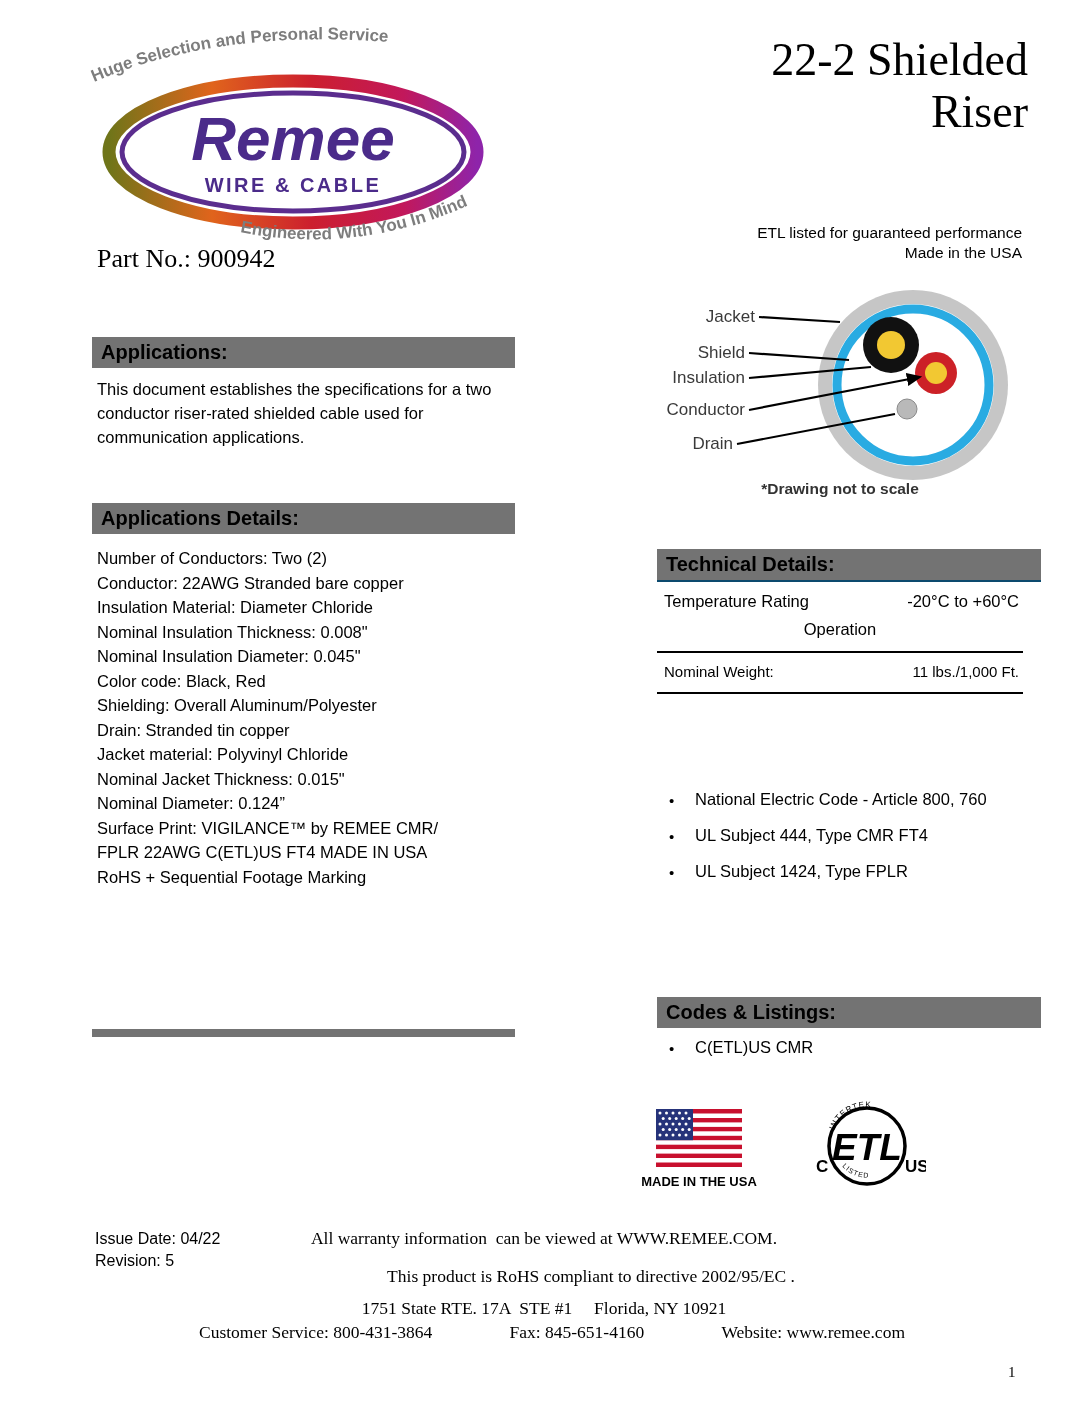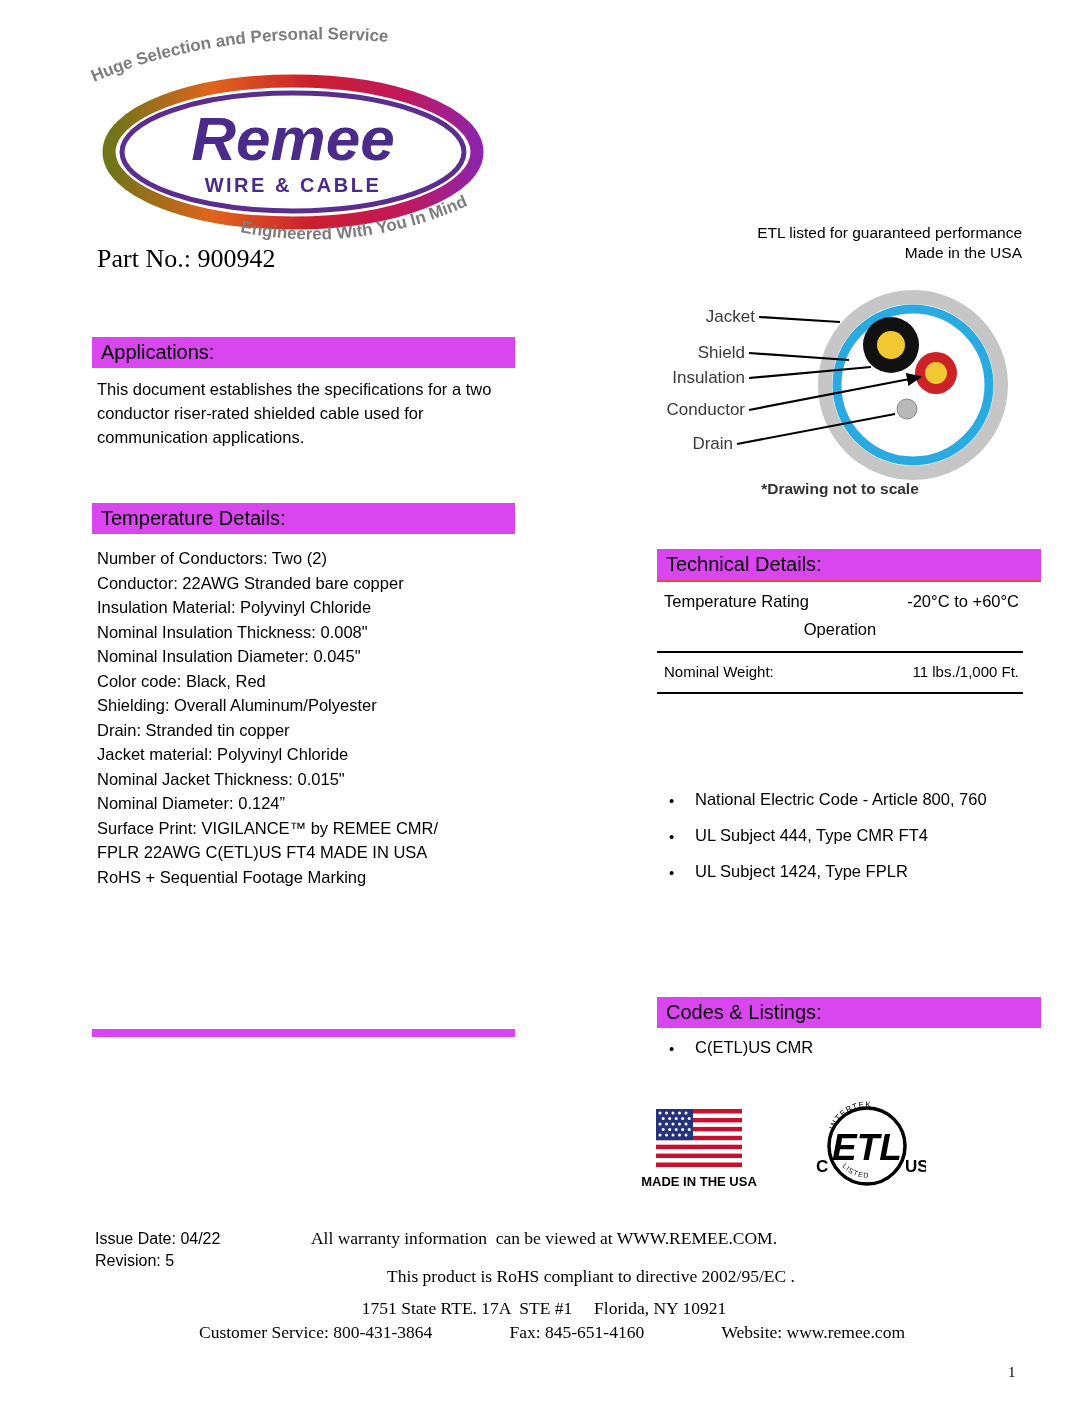--- a/index.html
+++ b/index.html
@@ -1,21 +1,21 @@
 <!DOCTYPE html>
 <html><head>
 <meta charset="utf-8">
 <style>
   html,body{margin:0;padding:0;background:#ffffff;}
   .page{position:relative;width:1088px;height:1408px;background:#fff;font-family:"Liberation Sans",sans-serif;color:#000;overflow:hidden;}
   .abs{position:absolute;}
   .doc-title{right:60px;top:34px;text-align:right;font-family:"Liberation Serif",serif;font-size:46px;line-height:1.12;}
   .etl-note{right:66px;top:223px;text-align:right;font-size:15.5px;line-height:1.3;}
   .part-no{left:97px;top:244px;font-family:"Liberation Serif",serif;font-size:26px;}
-  .bar{background:#d946ef;font-weight:normal;font-size:20px;padding:4px 9px;}
+  .bar{background:#737373;font-weight:bold;font-size:20px;padding:4px 9px;}
   .left-col-bar{width:405px;}
   .right-col-bar{width:366px;}
   .body-text{font-size:16.5px;line-height:1.45;}
   .line{font-size:16.5px;line-height:24.5px;white-space:pre-wrap;}
   .tech-row{display:flex;justify-content:space-between;font-size:16.5px;padding:10px 4px 2px 7px;}
   .tech-row2{display:flex;justify-content:space-between;font-size:15px;padding:10px 4px 12px 7px;}
   .tech-center{text-align:center;font-size:16.5px;padding:7px 0 12px;}
   .sep{border-top:2px solid #000;}
   .bullets{margin-top:10px;}
   .bullet-row{display:flex;align-items:flex-start;font-size:16.5px;margin:0 0 14px 12px;}
@@ -51,20 +51,24 @@
       <text x="205" y="186" text-anchor="middle" font-weight="bold" font-size="20" letter-spacing="2.5" fill="#4b2b8a">WIRE &amp; CABLE</text>
       <text font-weight="bold" font-size="17" fill="#7d7d7d">
         <textPath href="#arcTop">Huge Selection and Personal Service</textPath>
       </text>
       <text font-weight="bold" font-size="17" fill="#7d7d7d">
         <textPath href="#arcBottom">Engineered With You In Mind</textPath>
       </text>
     </svg>
   </div>
 
+  <div class="abs doc-title">
+    <div>22-2 Shielded</div>
+    <div>Riser</div>
+  </div>
   <div class="abs etl-note">
     <div>ETL listed for guaranteed performance</div>
     <div>Made in the USA</div>
   </div>
   <div class="abs part-no">Part No.: 900942</div>
 
   <div class="abs" style="left:628px;top:282px;">
     <svg width="410" height="222" viewBox="0 0 410 222">
       <defs>
         <marker id="arrowHead" markerWidth="8" markerHeight="8" refX="6" refY="3" orient="auto">
@@ -89,40 +93,40 @@
       <text x="117" y="101" text-anchor="end" font-size="17" fill="#3a3a3a">Insulation</text>
       <text x="117" y="133" text-anchor="end" font-size="17" fill="#3a3a3a">Conductor</text>
       <text x="105" y="167" text-anchor="end" font-size="17" fill="#3a3a3a">Drain</text>
       <text x="212" y="212" text-anchor="middle" font-weight="bold" font-size="15.5" fill="#333333">*Drawing not to scale</text>
     </svg>
   </div>
 
   <div class="abs bar left-col-bar" style="left:92px;top:337px;">Applications:</div>
   <div class="abs body-text" style="left:97px;top:378px;width:398px;">This document establishes the specifications for a two conductor riser-rated shielded cable used for communication applications.</div>
 
-  <div class="abs bar left-col-bar" style="left:92px;top:503px;">Temperature Details:</div>
+  <div class="abs bar left-col-bar" style="left:92px;top:503px;">Applications Details:</div>
   <div class="abs" style="left:97px;top:546px;width:420px;">
     <div class="line">Number of Conductors: Two (2)</div>
     <div class="line">Conductor: 22AWG Stranded bare copper</div>
-    <div class="line">Insulation Material: Polyvinyl Chloride</div>
+    <div class="line">Insulation Material: Diameter Chloride</div>
     <div class="line">Nominal Insulation Thickness: 0.008"</div>
     <div class="line">Nominal Insulation Diameter: 0.045"</div>
     <div class="line">Color code: Black, Red</div>
     <div class="line">Shielding: Overall Aluminum/Polyester</div>
     <div class="line">Drain: Stranded tin copper</div>
     <div class="line">Jacket material: Polyvinyl Chloride</div>
     <div class="line">Nominal Jacket Thickness: 0.015"</div>
     <div class="line">Nominal Diameter: 0.124”</div>
     <div class="line">Surface Print: VIGILANCE™ by REMEE CMR/</div>
     <div class="line">FPLR 22AWG C(ETL)US FT4 MADE IN USA</div>
     <div class="line">RoHS + Sequential Footage Marking</div>
   </div>
 
   <div class="abs" style="left:657px;top:549px;width:366px;">
-    <div class="bar right-col-bar" style="border-bottom:2px solid #ef4444;width:366px;">Technical Details:</div>
+    <div class="bar right-col-bar" style="border-bottom:2px solid #0c4a6e;width:366px;">Technical Details:</div>
     <div class="tech-row">
       <span>Temperature Rating</span>
       <span>-20°C to +60°C</span>
     </div>
     <div class="tech-center">Operation</div>
     <div class="sep"></div>
     <div class="tech-row2">
       <span>Nominal Weight:</span>
       <span>11 lbs./1,000 Ft.</span>
     </div>

